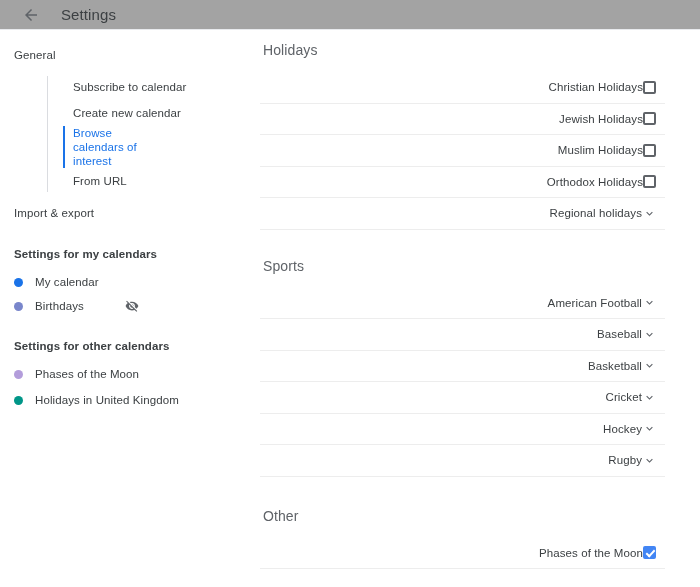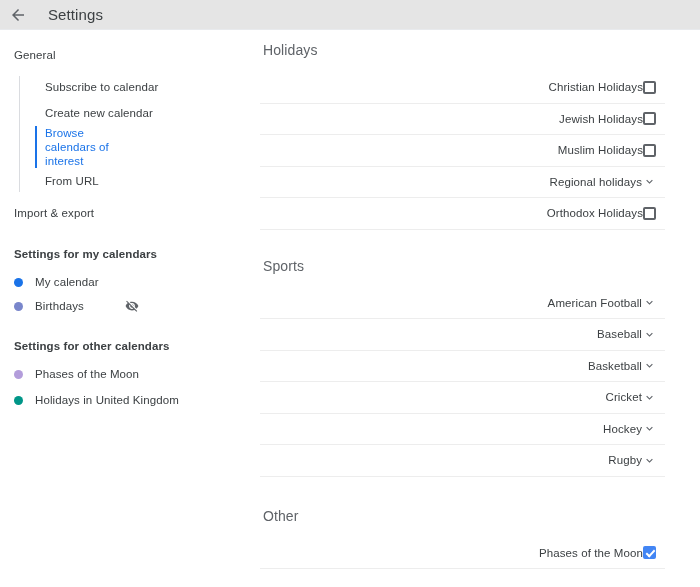--- a/index.html
+++ b/index.html
@@ -10,23 +10,23 @@
     background: #ffffff;
     font-family: "Liberation Sans", sans-serif;
     -webkit-font-smoothing: antialiased;
   }
 
   
   .topbar {
     height: 30px;
     display: flex;
     align-items: center;
-    padding-left: 8px;
+    padding-left: 21px;
     border-bottom: 1px solid #e8eaed;
-    background: #e5e5e5;
+    background: #a3a3a3;
   }
   .back-btn {
     width: 20px; height: 20px;
     display: flex; align-items: center; justify-content: center;
     cursor: pointer;
     flex: 0 0 auto;
   }
   .back-btn svg { display: block; }
   .app-title {
     font-size: 15px;
@@ -72,20 +72,21 @@
     justify-content: space-between;
     padding-right: 12px;
   }
   .nav-item.active .chev { display: flex; align-items: center; }
 
   .subnav {
     position: relative;
     margin-top: 6px;
     margin-bottom: 6px;
     padding-left: 36px;
+    margin-left: 28px;
   }
   .subnav::before {
     content: "";
     position: absolute;
     left: 19px;
     top: 2px;
     bottom: 2px;
     width: 1px;
     background: #dadce0;
   }
@@ -290,31 +291,31 @@
       </div>
       <div class="row">
         <span class="row-label">Jewish Holidays</span>
         <span class="checkbox"></span>
       </div>
       <div class="row">
         <span class="row-label">Muslim Holidays</span>
         <span class="checkbox"></span>
       </div>
       <div class="row">
-        <span class="row-label">Regional holidays</span>
-        <span class="chev-down">
-          <svg width="13" height="13" viewBox="0 0 24 24" fill="#5f6368">
-              <path d="M7.41 8.59L12 13.17l4.59-4.58L18 10l-6 6-6-6z"></path>
-            </svg>
-        </span>
-      </div>
-      <div class="row">
         <span class="row-label">Orthodox Holidays</span>
         <span class="checkbox"></span>
       </div>
+      <div class="row">
+        <span class="row-label">Regional holidays</span>
+        <span class="chev-down">
+          <svg width="13" height="13" viewBox="0 0 24 24" fill="#5f6368">
+              <path d="M7.41 8.59L12 13.17l4.59-4.58L18 10l-6 6-6-6z"></path>
+            </svg>
+        </span>
+      </div>
     </div>
 
     <div class="section">
       <div class="section-title">Sports</div>
 
       <div class="row">
         <span class="row-label">American Football</span>
         <span class="chev-down">
           <svg width="13" height="13" viewBox="0 0 24 24" fill="#5f6368">
               <path d="M7.41 8.59L12 13.17l4.59-4.58L18 10l-6 6-6-6z"></path>

